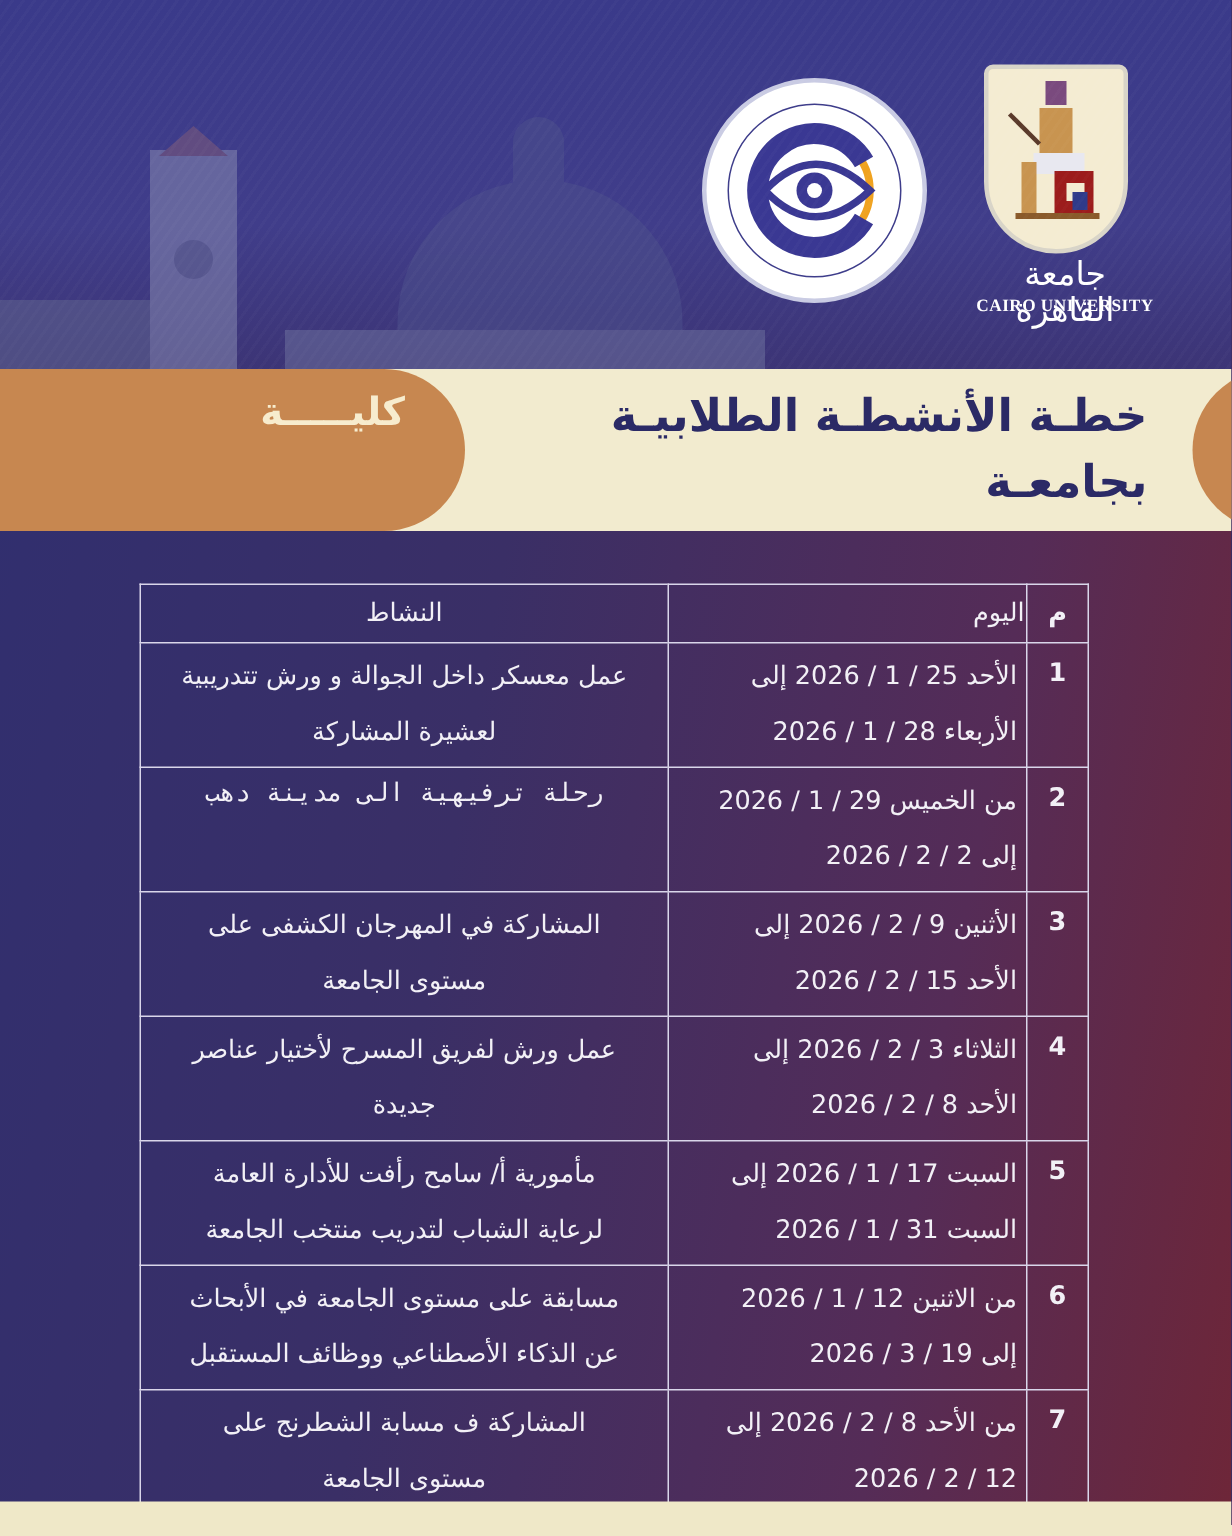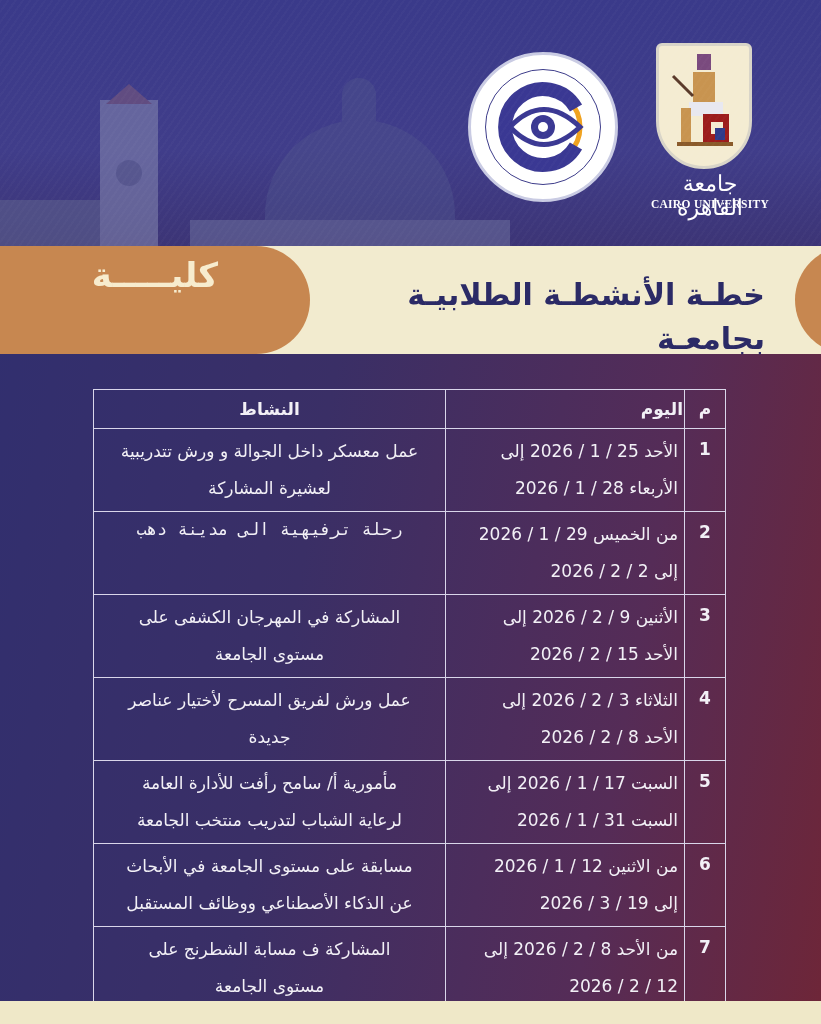--- a/index.html
+++ b/index.html
@@ -82,35 +82,35 @@
   }
   .banner-left {
     position: absolute; left: 0; top: 246px; width: 310px; height: 108px;
     background: #c78750; border-radius: 0 60px 60px 0;
   }
   .banner-right-cap {
     position: absolute; left: 795px; top: 246px; width: 60px; height: 108px;
     background: #c78750; border-radius: 54px 0 0 54px;
   }
   .faculty {
-    position: absolute; left: 40px; top: 252px; width: 230px; text-align: center;
-    color: #f7ecce; font-size: 34px; font-weight: bold; line-height: 46px; direction: rtl;
+    position: absolute; left: 40px; top: 252px; width: 230px; text-align: right;
+    color: #f7ecce; font-size: 26px; font-weight: bold; line-height: 46px; direction: rtl;
   }
   .title {
     position: absolute; left: 320px; top: 256px; width: 445px; text-align: right;
-    color: #2b2a66; font-size: 30px; font-weight: bold; line-height: 44px; direction: rtl; margin-top: 17px;
+    color: #2b2a66; font-size: 30px; font-weight: bold; line-height: 44px; direction: rtl;
   }
   
   .table-wrap { position: absolute; left: 93px; top: 389px; width: 633px; }
   table {
     width: 633px; border-collapse: collapse; direction: rtl;
     color: #f2f0f6; font-size: 17px;
   }
   th, td { border: 1.5px solid #d9d6ea; text-align: center; vertical-align: middle; }
-  th { height: 36px; font-weight: bold; font-size: 17px; }
+  th { height: 36px; font-weight: normal; font-size: 17px; }
   td { height: 74px; line-height: 37px; padding: 0 6px; }
   .col-num { width: 28px; font-weight: bold; }
   .col-day { width: 226px; text-align: right; }
   td.col-num { vertical-align: top; padding-top: 8px; line-height: 24px; }
   .cell-line { display: block; }
   
   .bottom-strip {
     position: absolute; left: 0; top: 1001px; width: 821px; height: 23px; background: #efe8c8;
   }
 </style>

